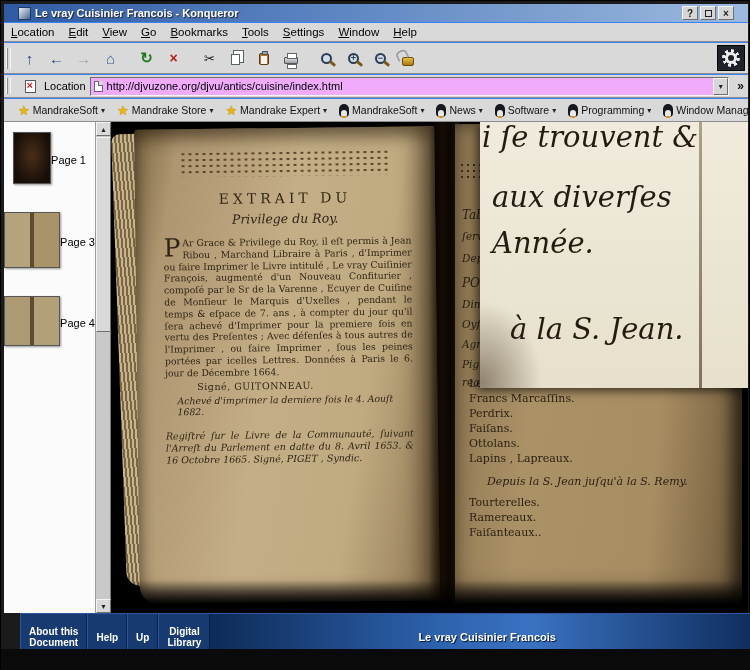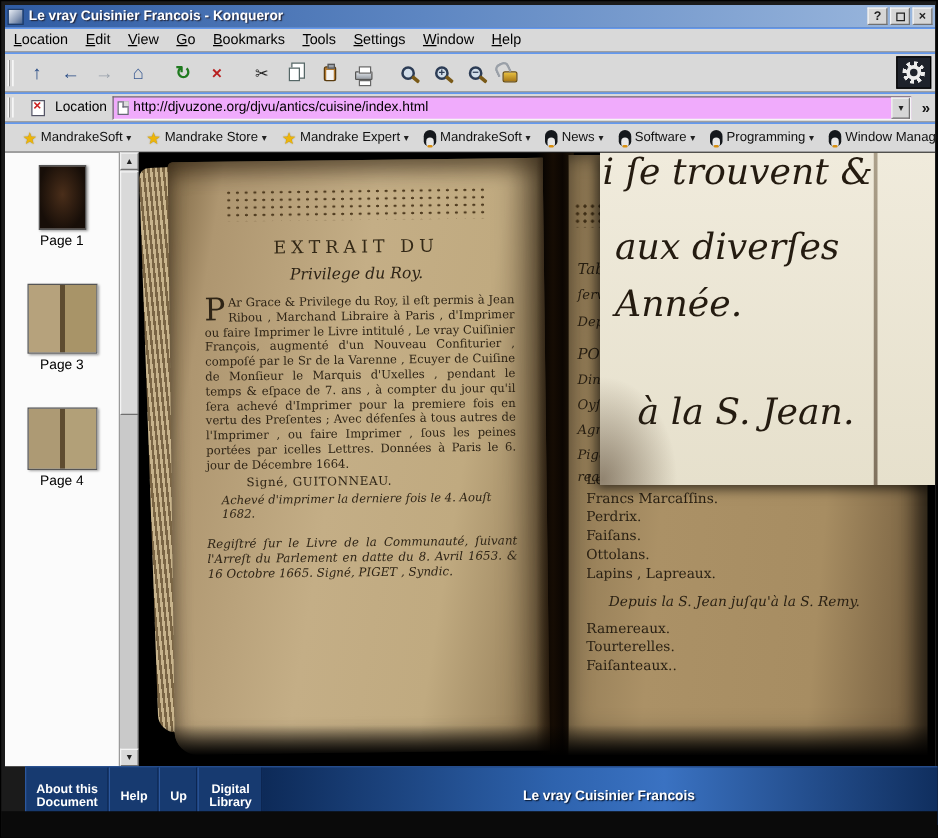--- a/index.html
+++ b/index.html
@@ -3,21 +3,21 @@
 <meta charset="utf-8">
 <style>
 *{margin:0;padding:0;box-sizing:border-box}
 html,body{width:750px;height:670px;overflow:hidden;background:#000}
 body{font-family:"Liberation Sans",sans-serif;color:#111}
 .frame{position:relative;width:750px;height:670px;background:#1b1b1b;border:1px solid #000}
 u{text-decoration:underline}
 
 
 .titlebar{position:absolute;left:3px;top:3px;width:744px;height:18px;display:flex;align-items:center;
- background:linear-gradient(90deg,#2f5ba2,#5d86c2 45%,#9db9de);padding:0 2px;gap:4px}
+ background:linear-gradient(90deg,#2f5ba2,#5d86c2 45%,#9db9de);padding:0 14px;gap:4px}
 .app-icon{width:13px;height:13px;background:linear-gradient(135deg,#e8edf5,#8d9db8 60%,#46618c);border:1px solid #1d3least;border:1px solid #1d3a66}
 .win-title{color:#fff;font-size:11px;font-weight:bold;text-shadow:1px 1px 1px #223;flex:1;white-space:nowrap;overflow:hidden}
 .tbtns{display:flex;gap:2px}
 .tbtn{width:16px;height:14px;background:#d6d6d6;border:1px solid;border-color:#f4f4f4 #6f6f6f #6f6f6f #f4f4f4;
  display:flex;align-items:center;justify-content:center;font-size:10px;font-weight:bold;color:#222}
 .maxsq{width:7px;height:7px;border:1px solid #222;display:block}
 
 
 .bar{position:absolute;left:3px;width:744px;background:#d9d9d9;border-top:1px solid #3b82f6;border-bottom:1px solid #8c8c8c;
  display:flex;align-items:center}
@@ -70,21 +70,21 @@
 .bm{display:flex;align-items:center;gap:3px;padding:0 5px;font-size:10.5px;white-space:nowrap}
 .star{color:#edb50a;font-size:13px;text-shadow:0 0 1px #8a6a00}
 .ic-penguin{position:relative;width:10px;height:13px;background:#15181c;border-radius:5px 5px 4px 4px;flex:none}
 .ic-penguin::after{content:"";position:absolute;left:2px;bottom:0;width:6px;height:7px;background:#e8e8e8;border-radius:3px 3px 2px 2px}
 .ic-penguin::before{content:"";position:absolute;left:3px;bottom:-1px;width:4px;height:2px;background:#d88f10;border-radius:1px;z-index:1}
 .bm-arrow{font-size:8px;color:#222}
 
 
 .content{position:absolute;left:3px;top:121px;width:744px;height:491px;background:#000;display:flex}
 .sidebar{width:92px;height:100%;background:#fbfbfb;border-right:1px solid #9a9a9a;display:flex;flex-direction:column;align-items:center;overflow:hidden}
-.thumb-item{display:flex;flex-direction:column;align-items:center}
+.thumb-item{display:flex;align-items:center}
 .th{border:1px solid #555;box-shadow:1px 1px 2px rgba(0,0,0,.4)}
 .th-label{font-size:11px;color:#000;margin-top:3px}
 .th1{width:38px;height:52px;background:radial-gradient(ellipse at 50% 45%,#4a2e1a,#170e08 75%)}
 .th2{width:46px;height:58px;background:repeating-linear-gradient(180deg,#d3c8ac 0 3px,#8d8166 3px 4px),#cfc4a8}
 .th3{width:56px;height:56px;background:linear-gradient(90deg,#b6a27c 0 46%,#5e4c30 46% 54%,#a89468 54% 100%)}
 .th4{width:56px;height:50px;background:linear-gradient(90deg,#ad9a74 0 46%,#5e4c30 46% 54%,#b2a078 54% 100%)}
 .th5{width:54px;height:54px;background:linear-gradient(90deg,#b6a27c 0 46%,#5e4c30 46% 54%,#a89468 54% 100%)}
 .m1{margin-top:10px}.m2{margin-top:26px}.m3{margin-top:28px}.m4{margin-top:28px}
 .sel{margin-top:22px;border:1px dotted #333;padding:3px 8px 2px}
 .sscroll{width:15px;height:100%;background:#c9c9c9;position:relative;border-right:1px solid #777}
@@ -340,22 +340,22 @@
         <div class="rp-frag" style="top:252px">reau</div>
 
         <div class="rp-list">
           <div>Levraux.</div>
           <div>Francs Marcaſſins.</div>
           <div>Perdrix.</div>
           <div>Faiſans.</div>
           <div>Ottolans.</div>
           <div>Lapins , Lapreaux.</div>
           <div class="rp-heading">Depuis la S. Jean juſqu'à la S. Remy.</div>
+          <div>Tourterelles.</div>
           <div>Ramereaux.</div>
-          <div>Tourterelles.</div>
           <div>Faiſanteaux..</div>
         </div>
       </div>
 
       <div class="book-shadow"></div>
 
       <div class="inset">
         <div class="inset-line il0">i ſe trouvent &amp;</div>
         <div class="inset-line il1">aux diverſes</div>
         <div class="inset-line il2">Année.</div>

